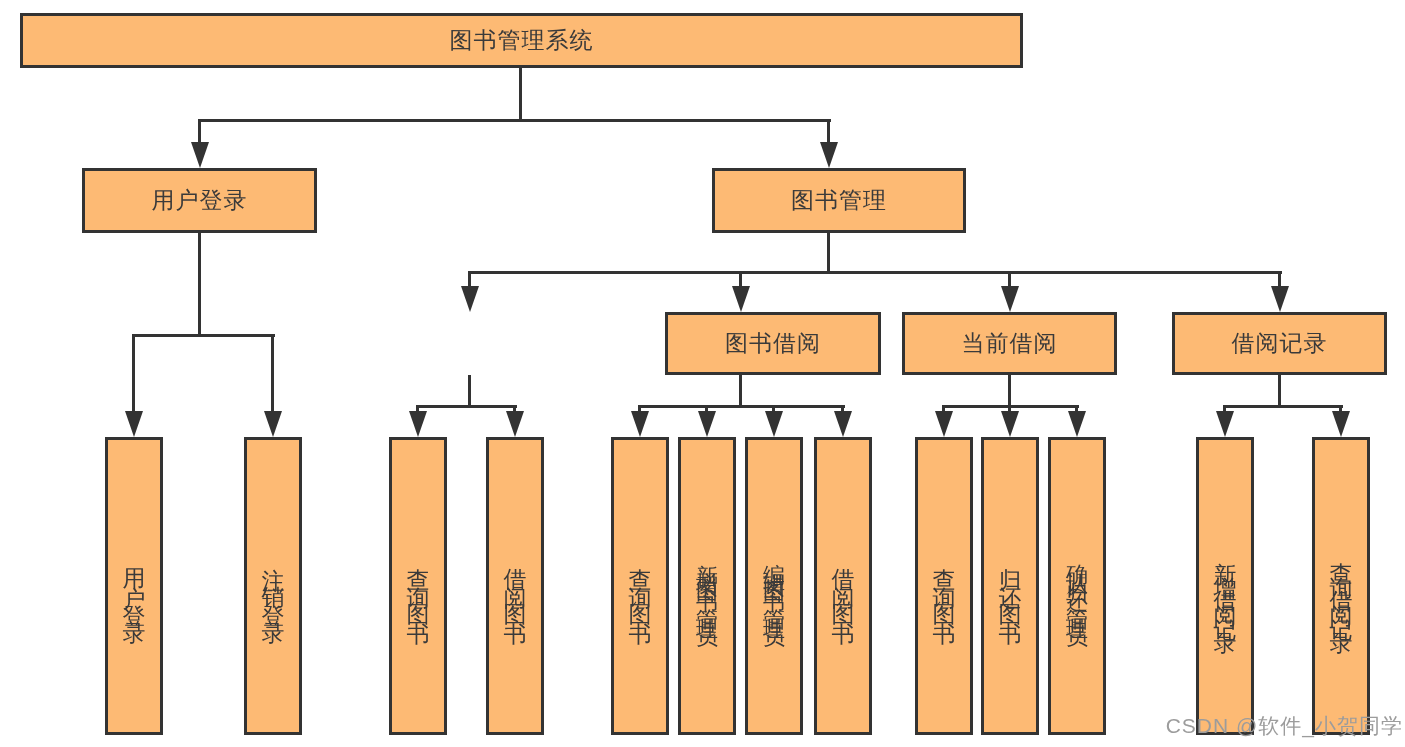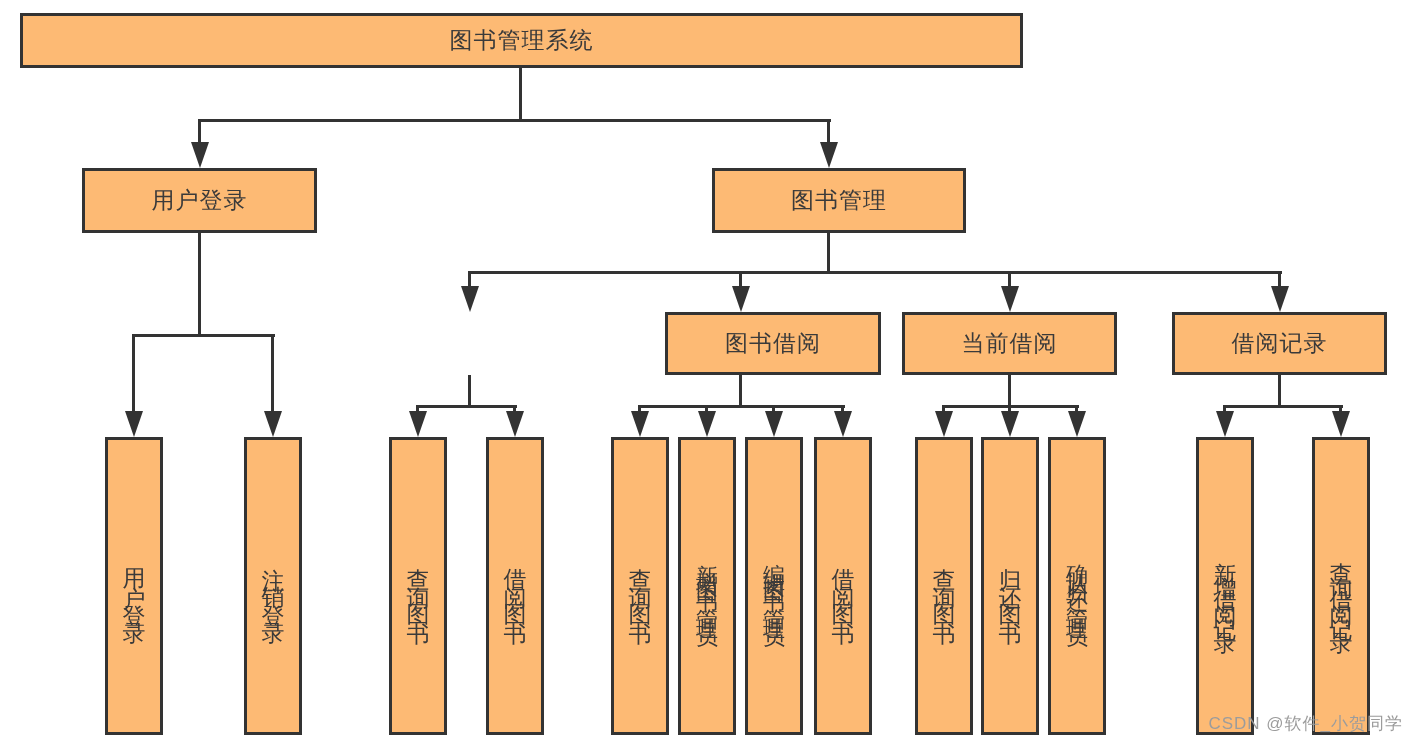--- a/index.html
+++ b/index.html
@@ -19,21 +19,21 @@
   .sp9{letter-spacing:9px;font-size:22px;}
   .hl{position:absolute;height:3px;background:#333;}
   .vl{position:absolute;width:3px;background:#333;}
   .ar{
     position:absolute;width:0;height:0;
     border-left:9px solid transparent;border-right:9px solid transparent;
     border-top:26px solid #333;
   }
   #watermark{
     position:absolute;top:712px;right:2px;z-index:10;
-    font-size:17px;color:#9c9c9c;letter-spacing:1px;white-space:nowrap;
+    font-size:21px;color:#9c9c9c;letter-spacing:1px;white-space:nowrap;
   }
 </style>
 </head>
 <body>
 
 <div id="canvas">
 
   <div class="b" style="left:20px;top:13px;width:1003px;height:55px;">
     <span>图书管理系统</span>
   </div>

